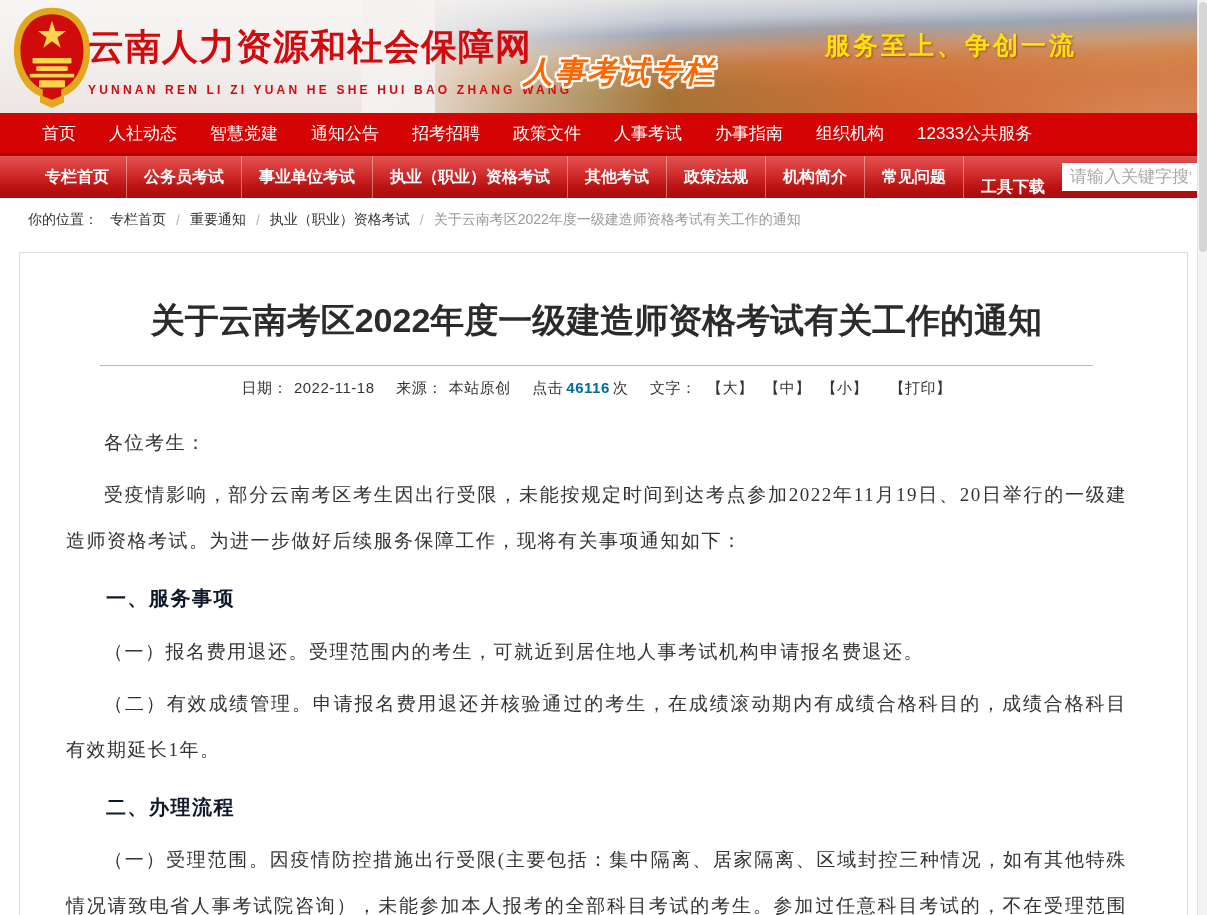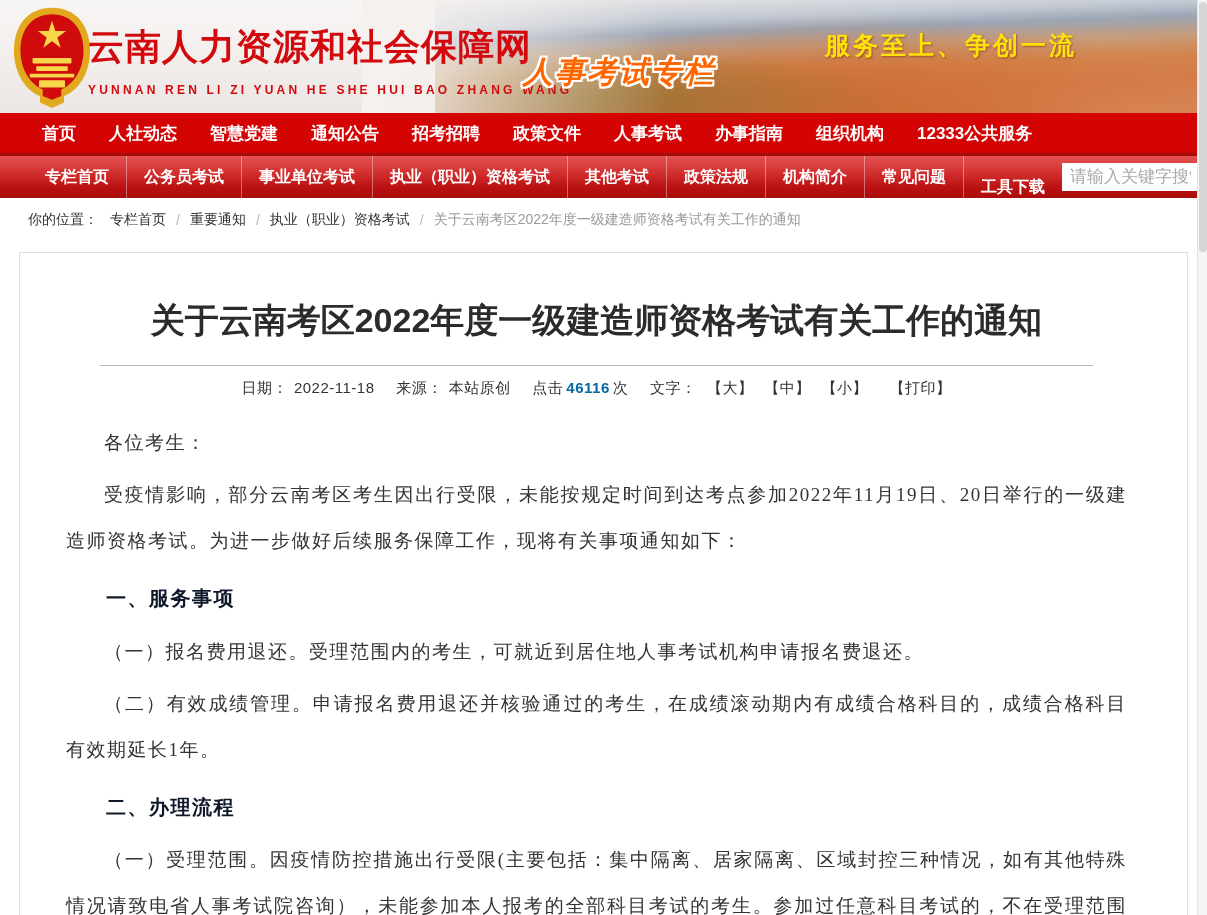--- a/index.html
+++ b/index.html
@@ -28,21 +28,21 @@
     text-shadow:-2px -2px 0 #fff,2px -2px 0 #fff,-2px 2px 0 #fff,2px 2px 0 #fff,
                 -2px 0 0 #fff,2px 0 0 #fff,0 -2px 0 #fff,0 2px 0 #fff; }
   .slogan { position:absolute; right:130px; top:30px; text-align:left;
     color:#ffe209; font-weight:bold; font-size:25px; letter-spacing:3px;
     text-shadow:1px 1px 2px rgba(120,30,0,.55); line-height:1.22; }
   .slogan .l2 { margin-left:34px; }
 
   
   .nav1 { height:40px; background:#d40404; display:flex; align-items:center;
           padding-left:42px; gap:33px; width:1197px; }
-  .nav1 a { color:#fff; font-size:17px; font-weight:bold; text-decoration:none; white-space:nowrap; }
+  .nav1 a { color:#fff; font-size:17px; font-weight:normal; text-decoration:none; white-space:nowrap; }
 
   
   .nav2 { height:45px; border-top:3px solid #a50d0d; width:1197px;
           background:linear-gradient(180deg,#e35252 0%,#d22f2f 40%,#bb1111 75%,#ab0d0d 100%);
           display:flex; align-items:center; padding:0 10px 0 28px; }
   .nav2 a { color:#fff; font-size:16px; font-weight:bold; text-decoration:none;
             padding:0 17px; line-height:42px; white-space:nowrap;
             border-right:1px solid rgba(255,255,255,.38); }
   .nav2 a:last-of-type { border-right:none;margin-top:20px; }
   .nav2 .search { margin-left:auto; display:flex; align-items:center; }

